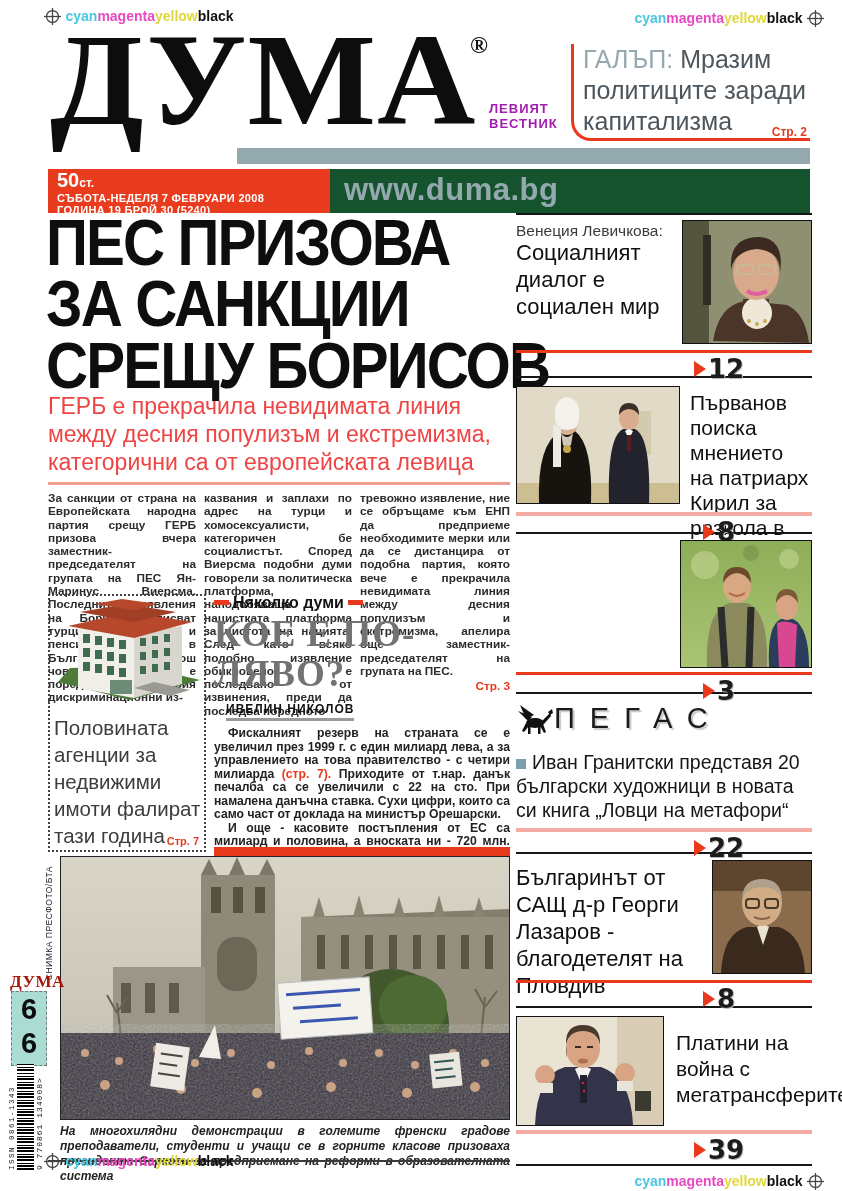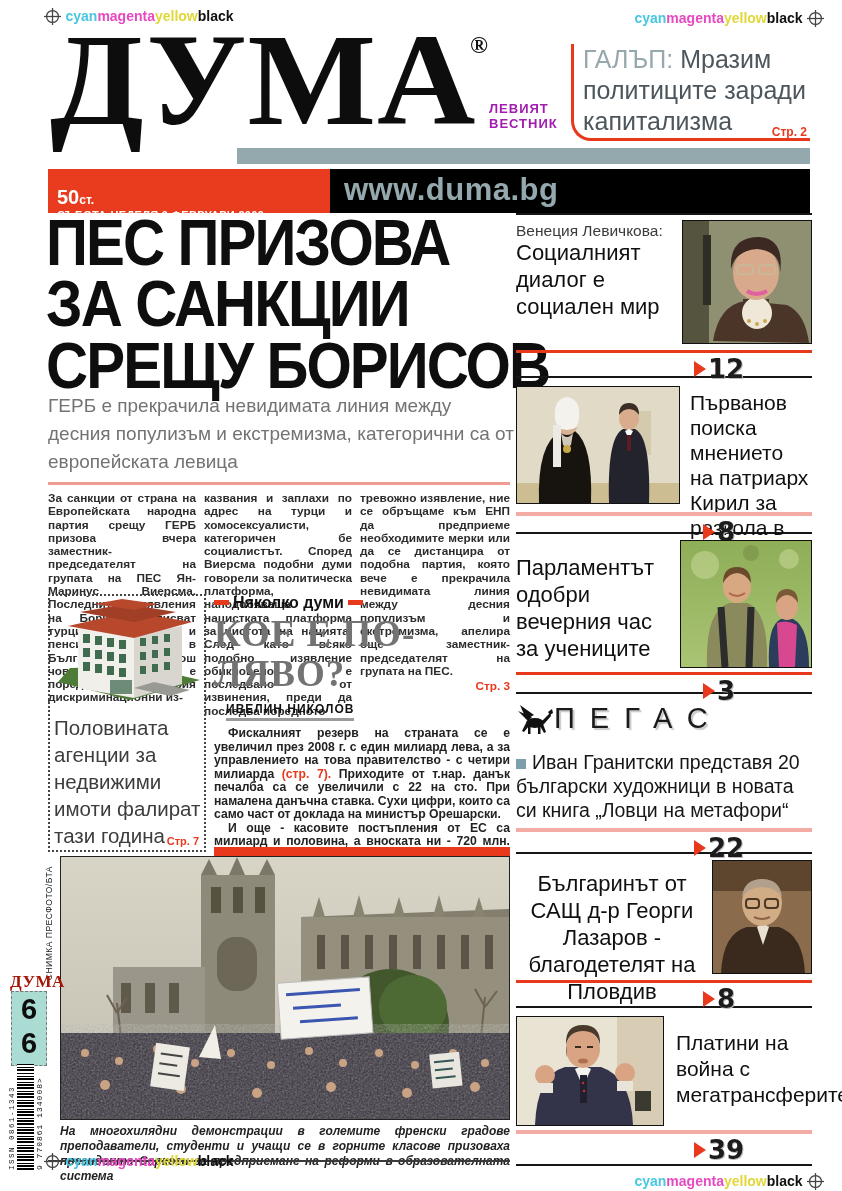--- a/index.html
+++ b/index.html
@@ -18,30 +18,30 @@
   .tagline{left:489px;top:101px;font-size:13px;font-weight:bold;color:#a21caf;line-height:15px;letter-spacing:1px;}
   .steelbar{left:237px;top:148px;width:573px;height:16px;background:#94a9ae;}
   
   .gallup{left:571px;top:44px;width:239px;height:97px;border-left:3px solid #e8391d;
      border-bottom:3px solid #e8391d;border-bottom-left-radius:20px;padding:0 0 4px 9px;box-sizing:border-box;}
   .gallup-text{font-size:25px;line-height:31px;color:#4d565c;}
   .gallup-text .kick{color:#96a7ad;}
   .gallup-page{right:3px;bottom:-1px;color:#e8391d;font-size:12px;font-weight:bold;}
   
   .issuebox{left:48px;top:169px;width:282px;height:44px;background:#e93b1e;color:#fff;
-     padding:20px 0 0 9px;box-sizing:border-box;}
+     padding:3px 0 0 9px;box-sizing:border-box;}
   .price{font-size:20px;font-weight:bold;line-height:17px;}
   .price small{font-size:12px;}
   .dateline{font-size:11px;font-weight:bold;line-height:12px;letter-spacing:0.3px;}
-  .pinkbox{left:330px;top:169px;width:480px;height:44px;background:#000000;}
+  .pinkbox{left:330px;top:169px;width:480px;height:44px;background:#14532d;}
   .website{left:14px;top:3px;font-size:31px;font-weight:bold;color:#94a9ae;letter-spacing:0.5px;}
   
   .headline{left:46px;top:212px;font-size:62px;line-height:58px;font-weight:bold;
      letter-spacing:-2px;color:#0e0e0e;transform:scale(0.94,1.06);transform-origin:left top;white-space:nowrap;}
-  .subhead{left:48px;top:392px;width:468px;font-size:19px;line-height:28px;color:#737373;}
+  .subhead{left:48px;top:392px;width:468px;font-size:23px;line-height:28px;color:#ef4444;}
   .lead-rule{left:48px;top:482px;width:462px;height:3px;background:#ef9d92;}
   .col{top:492px;width:148px;font-size:11.8px;line-height:13.3px;font-weight:bold;
      color:#2c2c2c;text-align:justify;}
   .col1{left:48px;} .col2{left:204px;} .col3{left:360px;width:150px;}
   .lead-page{display:block;text-align:right;color:#e8391d;margin-top:2px;}
   
   .propbox{left:48px;top:594px;width:158px;height:258px;border:2px dotted #444;box-sizing:border-box;}
   .prop-text{left:4px;top:118px;width:148px;font-size:20.5px;line-height:27px;color:#3d3d3d;}
   .prop-page{right:5px;bottom:3px;color:#e8391d;font-size:11px;font-weight:bold;}
   
@@ -124,21 +124,21 @@
   <div>ЛЕВИЯТ</div>
   <div>ВЕСТНИК</div>
 </div>
 <div class="abs gallup">
   <div class="gallup-text"><span class="kick">ГАЛЪП:</span><span> Мразим политиците заради капитализма</span></div>
   <div class="abs gallup-page">Стр. 2</div>
 </div>
 
 <div class="abs issuebox">
   <div class="price"><span>50</span><small>ст.</small></div>
-  <div class="dateline">СЪБОТА-НЕДЕЛЯ 9 ФЕВРУАРИ 2009</div>
+  <div class="dateline">СЪБОТА-НЕДЕЛЯ 7 ФЕВРУАРИ 2008</div>
   <div class="dateline">ГОДИНА 19 БРОЙ 30 (5240)</div>
 </div>
 <div class="abs pinkbox">
   <div class="abs website">www.duma.bg</div>
 </div>
 
 <div class="abs headline">
   <div>ПЕС ПРИЗОВА</div>
   <div>ЗА САНКЦИИ</div>
   <div>СРЕЩУ БОРИСОВ</div>
@@ -185,21 +185,21 @@
   </svg>
   <div class="abs prop-text">Половината агенции за недвижими имоти фалират тази година</div>
   <div class="abs prop-page">Стр. 7</div>
 </div>
 
 <div class="abs opinion">
   <div class="op-head"><span class="dash"></span><span>Няколко думи</span><span class="dash right"></span></div>
   <div class="op-title">КОЕ Е ПО-ЛЯВО?</div>
   <div class="op-byline">ИВЕЛИН  НИКОЛОВ</div>
   <div class="op-body">
-    <p><span>Фискалният резерв на страната се е увеличил през 2008 г. с един милиард лева, а за управлението на това правителство - с четири милиарда </span><span class="op-ref">(стр. 7).</span><span> Приходите от т.нар. данък печалба са се увеличили с 22 на сто. При намалена данъчна ставка. Сухи цифри, които са само част от доклада на министър Орешарски.</span></p>
+    <p><span>Фискалният резерв на страната се е увеличил през 1999 г. с един милиард лева, а за управлението на това правителство - с четири милиарда </span><span class="op-ref">(стр. 7).</span><span> Приходите от т.нар. данък печалба са се увеличили с 22 на сто. При намалена данъчна ставка. Сухи цифри, които са само част от доклада на министър Орешарски.</span></p>
     <p>И още - касовите постъпления от ЕС са милиард и половина, а вноската ни - 720 млн. лева. Това за онези, които размахват байрака на евроскептицизма, че даваме повече, отколкото вземаме и че сме се провалили с европарите.</p>
     <p>Успоредно с това през мандата - пенсиите двойни, минималните заплати увеличени с две трети, увеличаване на парите за общините, за образование, за здравеопазване, за пътища...</p>
     <p>Тук възниква въпросът: кое е по-ляво и по-справедливо - да разпилееш всичко, да ти ръкопляскат месец-два и... да фалира държавата или разумно да осигуриш стабилност, сигурност и спокойствие на хората? И да отложиш и съкратиш действието на световната криза.</p>
   </div>
 </div>
 <div class="abs op-rule"></div>
 
 <div class="abs photo-credit">СНИМКА ПРЕСФОТО/БТА</div>
 <div class="abs bigphoto">
   <svg width="448" height="262" viewBox="0 0 448 262" preserveAspectRatio="none">
@@ -359,21 +359,20 @@
       <polygon points="108,44 112,52 116,44 112,42" fill="#fff"></polygon>
       <rect x="110" y="48" width="4" height="16" fill="#5a1e22"></rect>
     </svg>
   </div>
   <div class="abs sb-title" style="left:174px;top:8px;width:122px;font-size:21px;line-height:25px;">Първанов поиска мнението на патриарх Кирил за разкола в БПЦ</div>
   <div class="abs rule-pink" style="left:0;top:130px;width:296px;"></div>
   <div class="abs pnum-row" style="left:0;top:135px;width:296px;"><span class="tri"></span><span class="pnum">8</span></div>
 </div>
 
 <div class="abs sb-item" style="top:538px;height:154px;">
-  <div class="abs sb-title" style="left:0;top:16px;width:160px;">Парламентът одобри вечерния час за учениците</div>
   <div class="abs sb-photo" style="left:164px;top:2px;width:132px;height:128px;">
     <svg width="130" height="126" viewBox="0 0 130 126" preserveAspectRatio="none">
       <defs>
           <linearGradient id="grn" x1="0" y1="0" x2="0" y2="1">
             <stop offset="0" stop-color="#8fae58"></stop>
             <stop offset="1" stop-color="#a9c474"></stop>
           </linearGradient>
         </defs>
       <rect width="130" height="126" fill="url(#grn)"></rect>
       <circle cx="24" cy="24" r="14" fill="#c4d694" opacity="0.6"></circle>
@@ -412,21 +411,21 @@
     <span class="pegas-word">ПЕГАС</span>
   </div>
   <div class="abs" style="left:0;top:52px;width:296px;">
     <span class="sb-bullet"></span><span class="pegas-text">Иван Гранитски представя 20 български художници в новата си книга „Ловци на метафори“</span>
   </div>
   <div class="abs rule-pink" style="left:0;top:130px;width:296px;"></div>
   <div class="abs pnum-row" style="left:0;top:135px;width:296px;"><span class="tri"></span><span class="pnum">22</span></div>
 </div>
 
 <div class="abs sb-item" style="top:858px;height:148px;">
-  <div class="abs sb-title" style="left:0;top:12px;width:192px;text-align:center;">Българинът от САЩ д-р Георги Лазаров - благодетелят на Пловдив</div>
+  <div class="abs sb-title" style="left:0;top:6px;width:192px;">Българинът от САЩ д-р Георги Лазаров - благодетелят на Пловдив</div>
   <div class="abs sb-photo" style="left:196px;top:2px;width:100px;height:114px;">
     <svg width="98" height="112" viewBox="0 0 98 112" preserveAspectRatio="none">
       <rect width="98" height="112" fill="#8a6c4c"></rect>
       <rect x="0" y="0" width="98" height="30" fill="#5e452e"></rect>
       <path d="M8,112 Q10,72 34,66 L66,66 Q90,74 92,112 Z" fill="#3a2a1e"></path>
       <polygon points="44,66 50,84 56,66 50,62" fill="#e8e0d0"></polygon>
       <ellipse cx="49" cy="42" rx="20" ry="23" fill="#d2ac84"></ellipse>
       <path d="M29,36 Q31,18 49,18 Q67,18 69,36 Q62,26 49,26 Q36,26 29,36 Z" fill="#b0a08c"></path>
       <rect x="33" y="38" width="13" height="9" rx="3" fill="none" stroke="#4a3826" stroke-width="2"></rect>
       <rect x="52" y="38" width="13" height="9" rx="3" fill="none" stroke="#4a3826" stroke-width="2"></rect>

